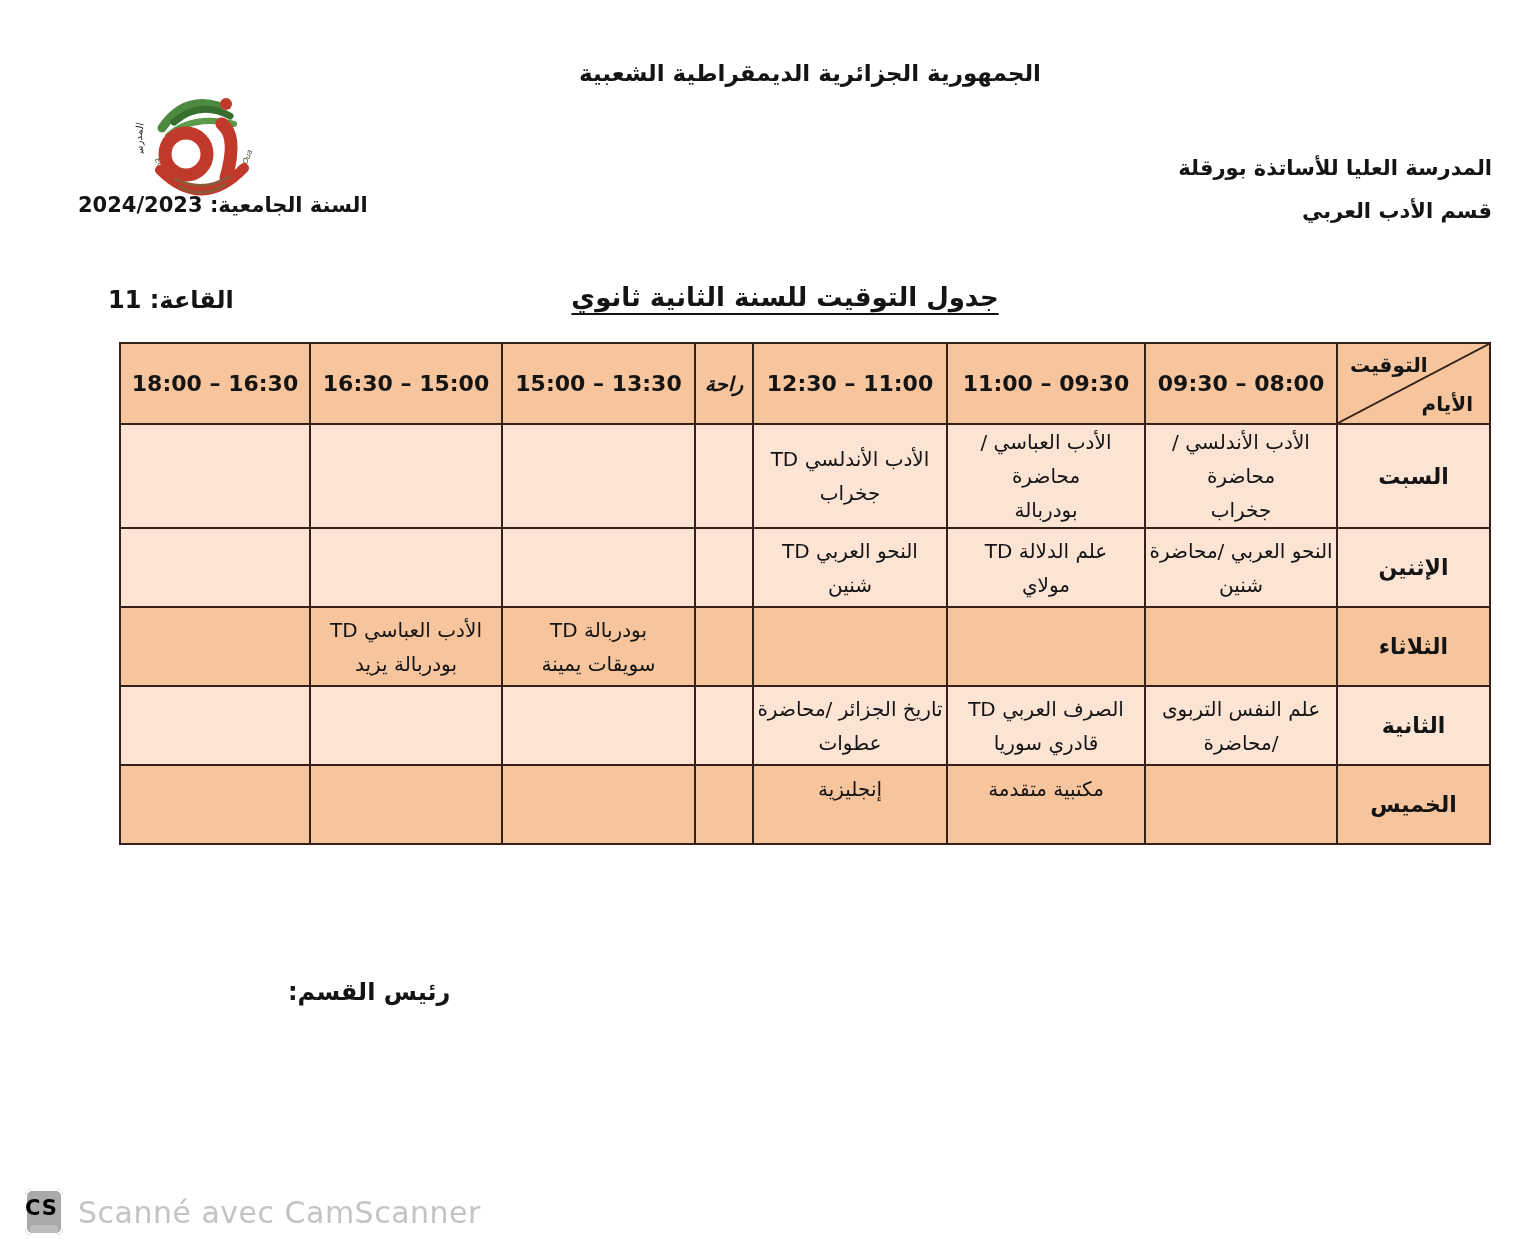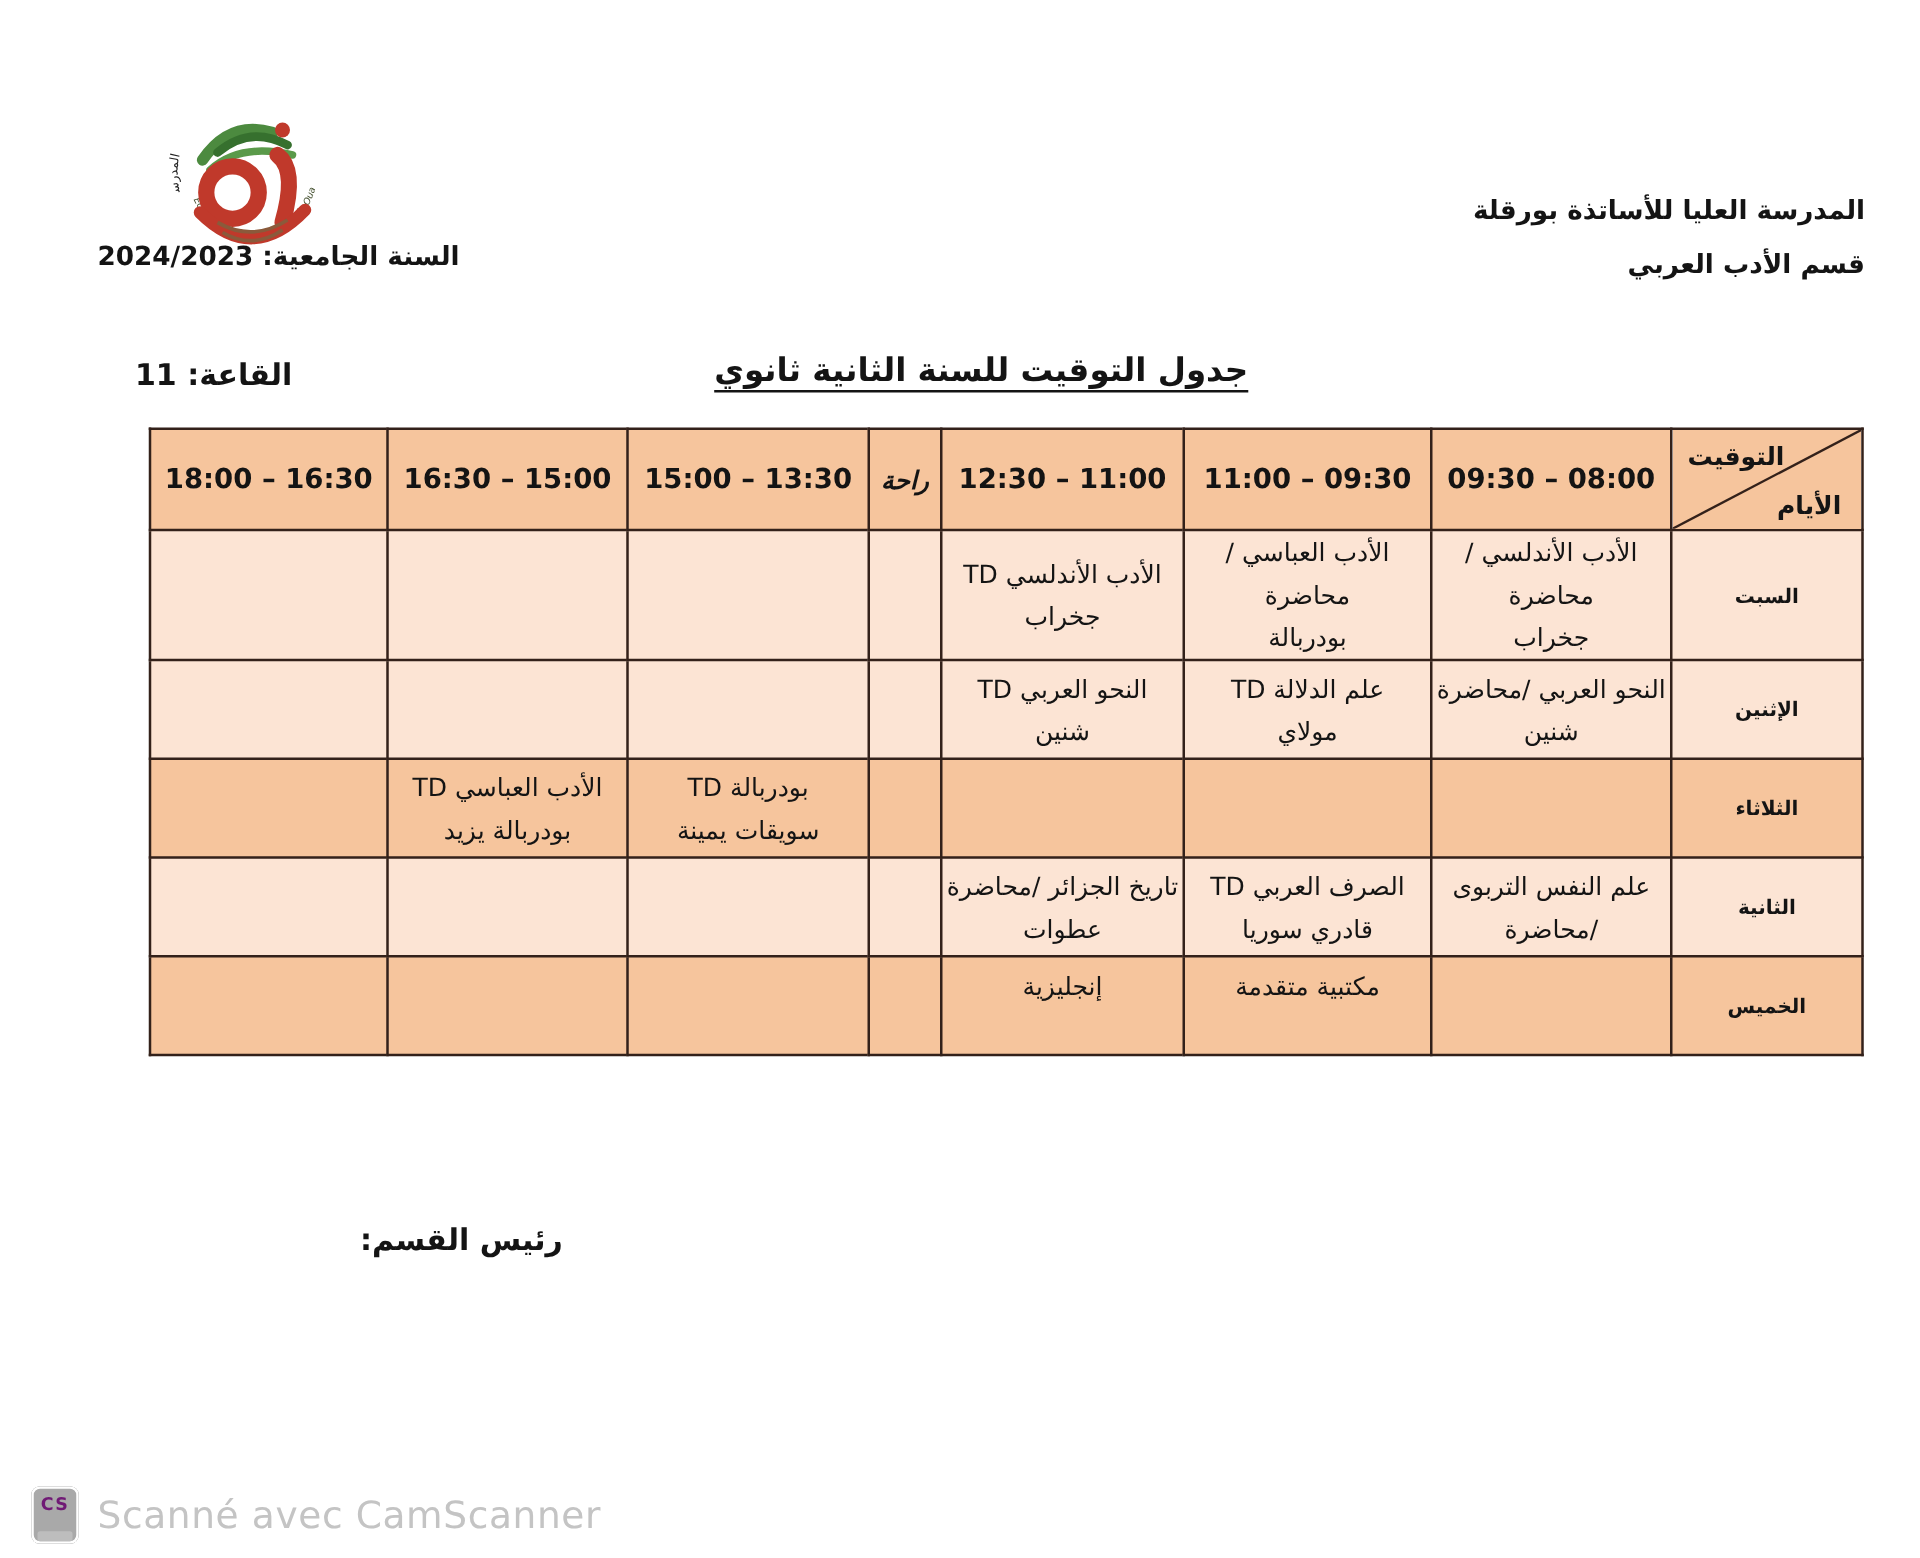--- a/index.html
+++ b/index.html
@@ -45,41 +45,41 @@
     border-collapse:collapse;direction:rtl;table-layout:fixed;margin-left:34px;
   }
   .timetable th,.timetable td{
     border:2px solid #33211a;padding:0;text-align:center;vertical-align:middle;
   }
   .header-row th{height:79px;background:#f6c59d;font-size:22px;font-weight:bold;}
   .header-row .break-col{font-size:20px;font-style:italic;}
   tr.row-light td{background:#fce4d4;}
   tr.row-dark td{background:#f6c59d;}
   .timetable tbody tr{height:79px;}
-  .day-cell{font-weight:bold;font-size:16px;}
+  .day-cell{font-weight:bold;font-size:22px;}
   .slot-cell{font-size:20px;}
   .subject-line,.teacher-line{line-height:34px;direction:rtl;}
   tr.top-align .slot-cell{vertical-align:top;padding-top:6px;}
   tr.top-align .day-cell{vertical-align:middle;}
   
   .corner{position:relative;}
   .corner svg{position:absolute;inset:0;width:100%;height:100%;}
   .corner-time{position:absolute;left:12px;top:9px;font-size:20px;font-weight:bold;}
   .corner-days{position:absolute;right:16px;bottom:7px;font-size:20px;font-weight:bold;}
   
   .chairman{
     position:absolute;top:978px;left:288px;
     direction:rtl;font-size:24px;font-weight:bold;
   }
   .cam-footer{position:absolute;left:0;bottom:0;width:100%;height:64px;background:#fff;}
   .cs-badge{
     position:absolute;left:25px;bottom:11px;width:38px;height:46px;
     background:#a9a9a9;border-radius:7px;
-    color:#701a75;font-weight:bold;font-size:14px;
-    display:flex;align-items:flex-start;justify-content:center;
+    color:#000000;font-weight:bold;font-size:21px;
+    display:flex;align-items:flex-start;
     box-shadow:inset 0 0 0 2px #ffffff, inset 0 0 0 4px #a9a9a9;
   }
   .cs-badge span{margin-top:7px;letter-spacing:1px;}
   .cs-badge::after{
     content:"";position:absolute;bottom:2px;left:5px;right:5px;height:8px;
     background:#bdbdbd;border-radius:2px;
   }
   .cam-text{
     position:absolute;left:78px;bottom:16px;
     font-size:30px;color:#c4c4c4;letter-spacing:0.5px;
@@ -112,20 +112,21 @@
     <path d="M100,58 q16,12 4,54" stroke-width="13"></path>
     <path d="M38,104 Q80,146 122,102" stroke-width="10"></path>
   </g>
   <g stroke="#8a5a3b" stroke-width="3" fill="none">
     <path d="M52,112 Q80,128 108,110"></path>
     <path d="M56,120 Q80,134 104,118"></path>
   </g>
 </svg>
 
 <div class="center-header">
+  <div class="line">الجمهورية الجزائرية الديمقراطية الشعبية</div>
 </div>
 
 <div class="school-block">
   <div>المدرسة العليا للأساتذة بورقلة</div>
   <div>قسم الأدب العربي</div>
 </div>
 
 <div class="academic-year">السنة الجامعية: 2024/2023</div>
 
 <div class="page-title">جدول التوقيت للسنة الثانية ثانوي</div>

